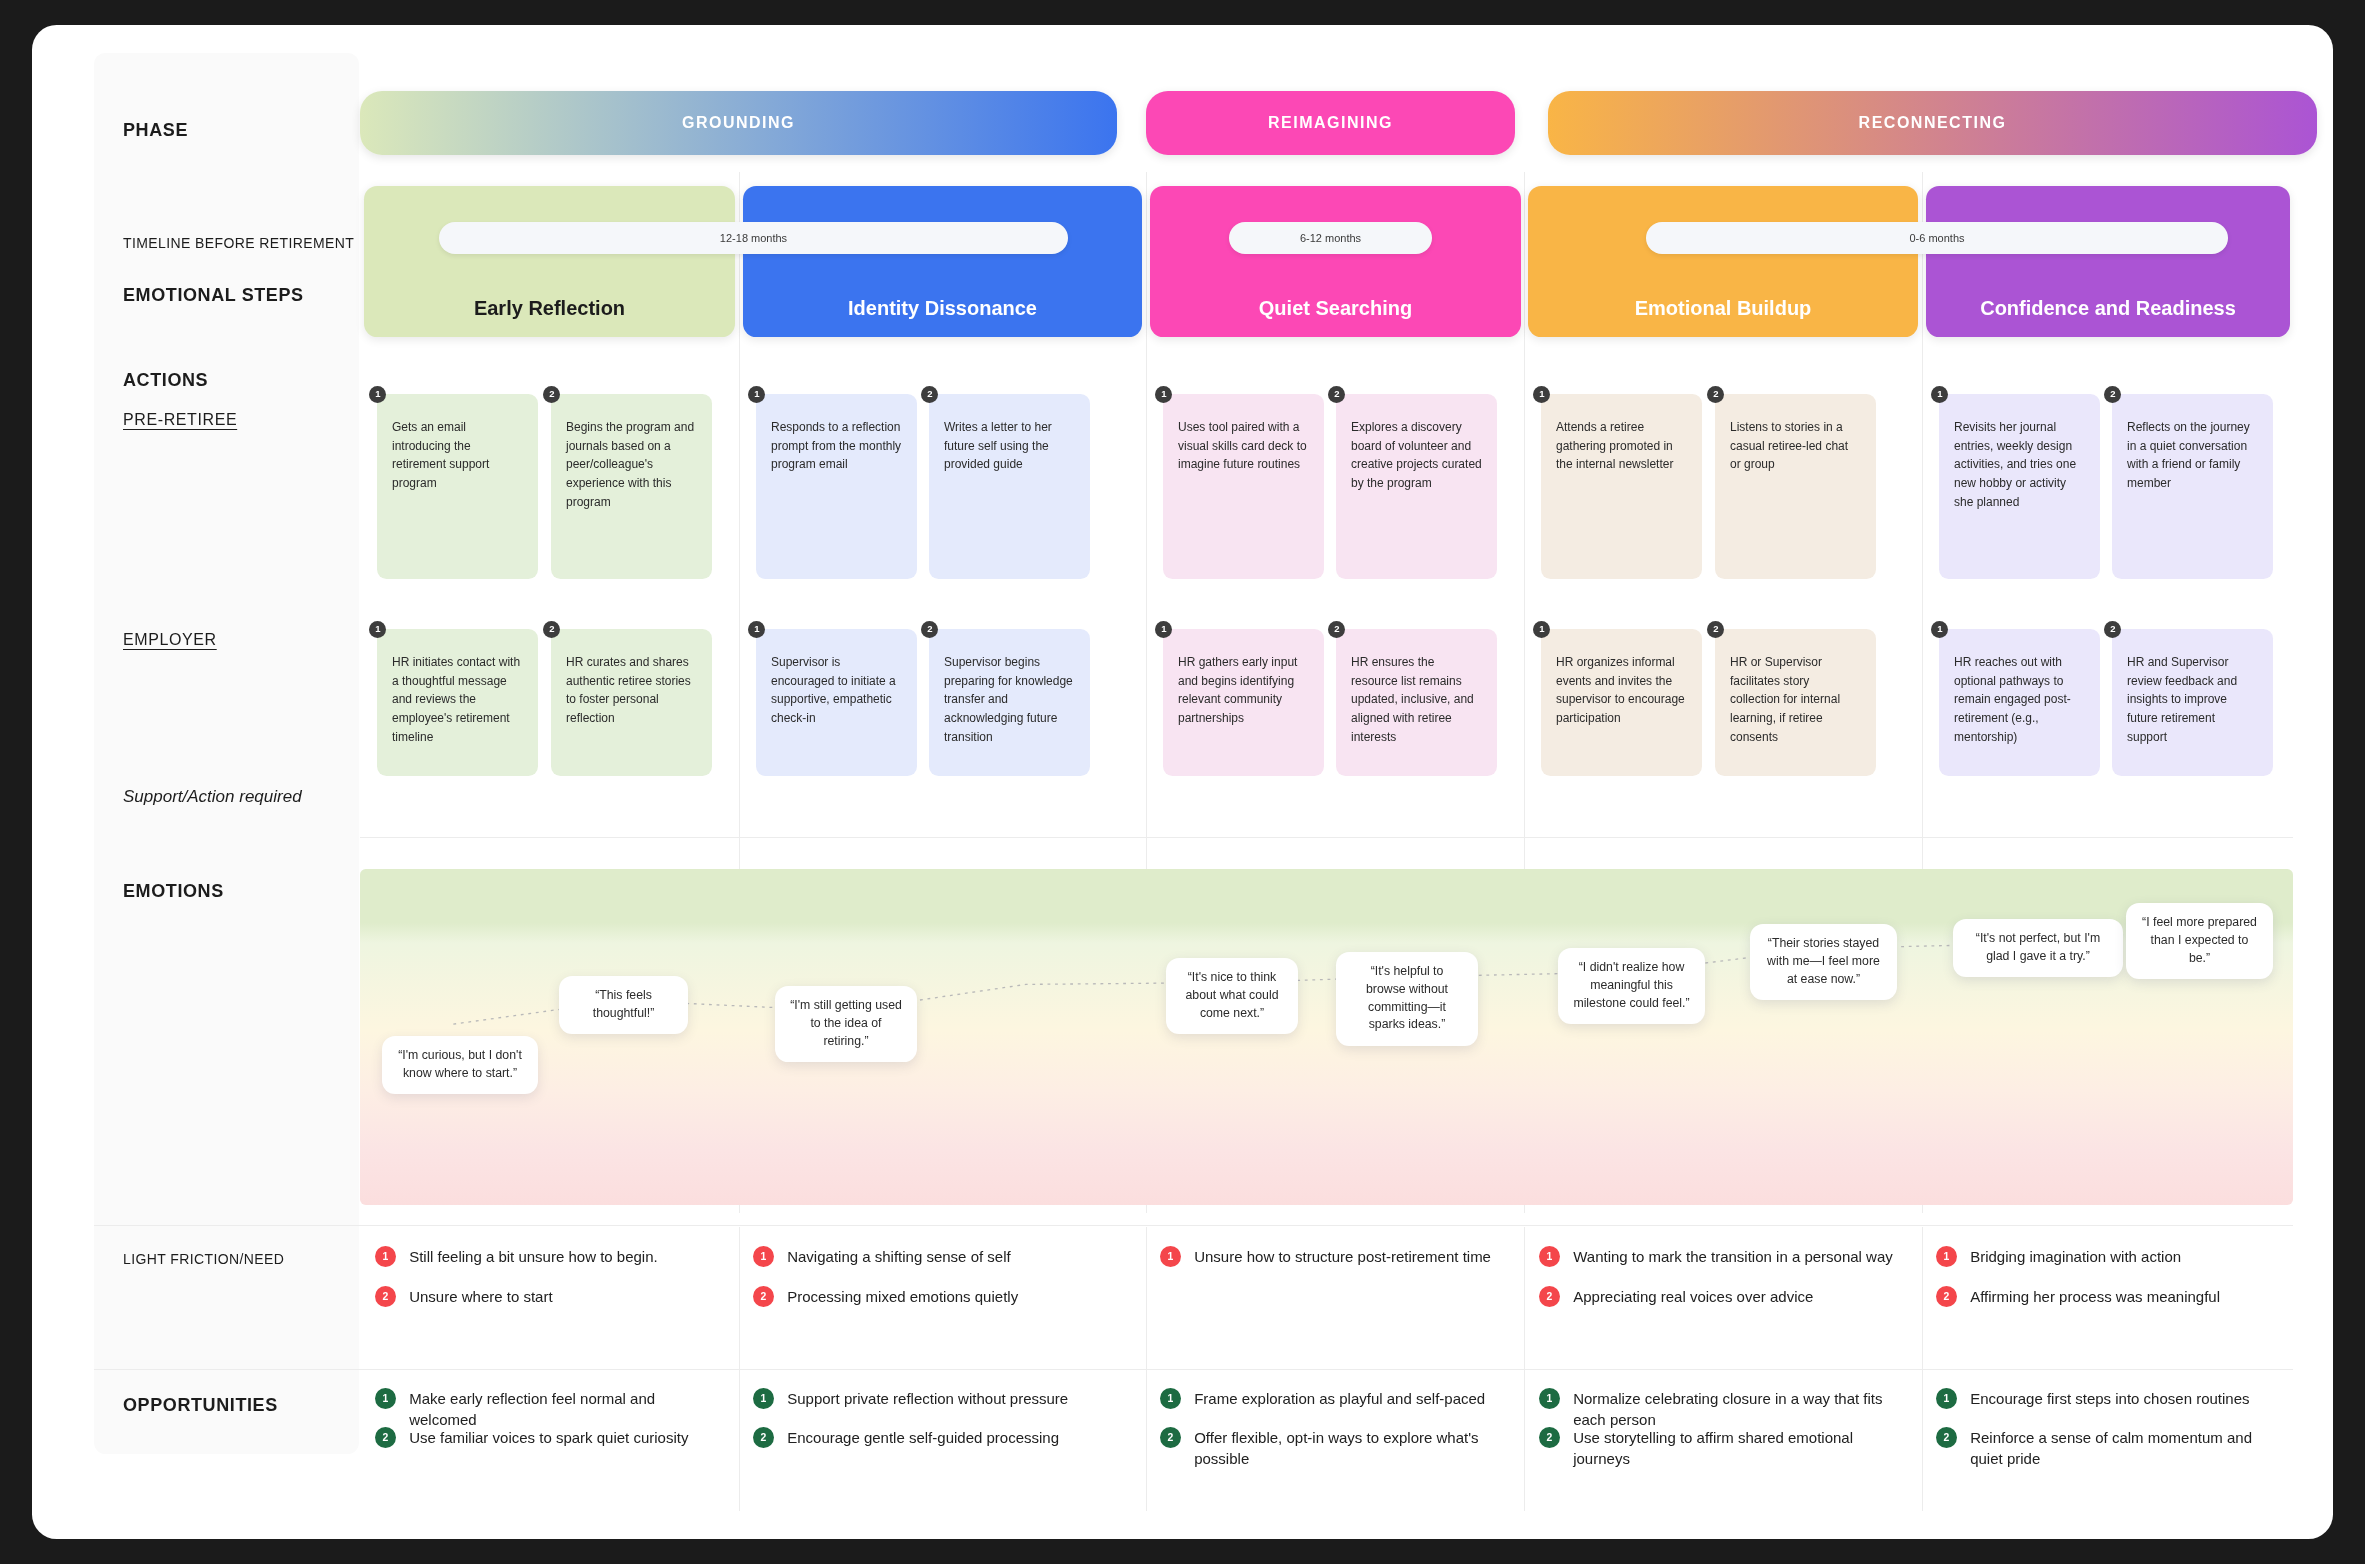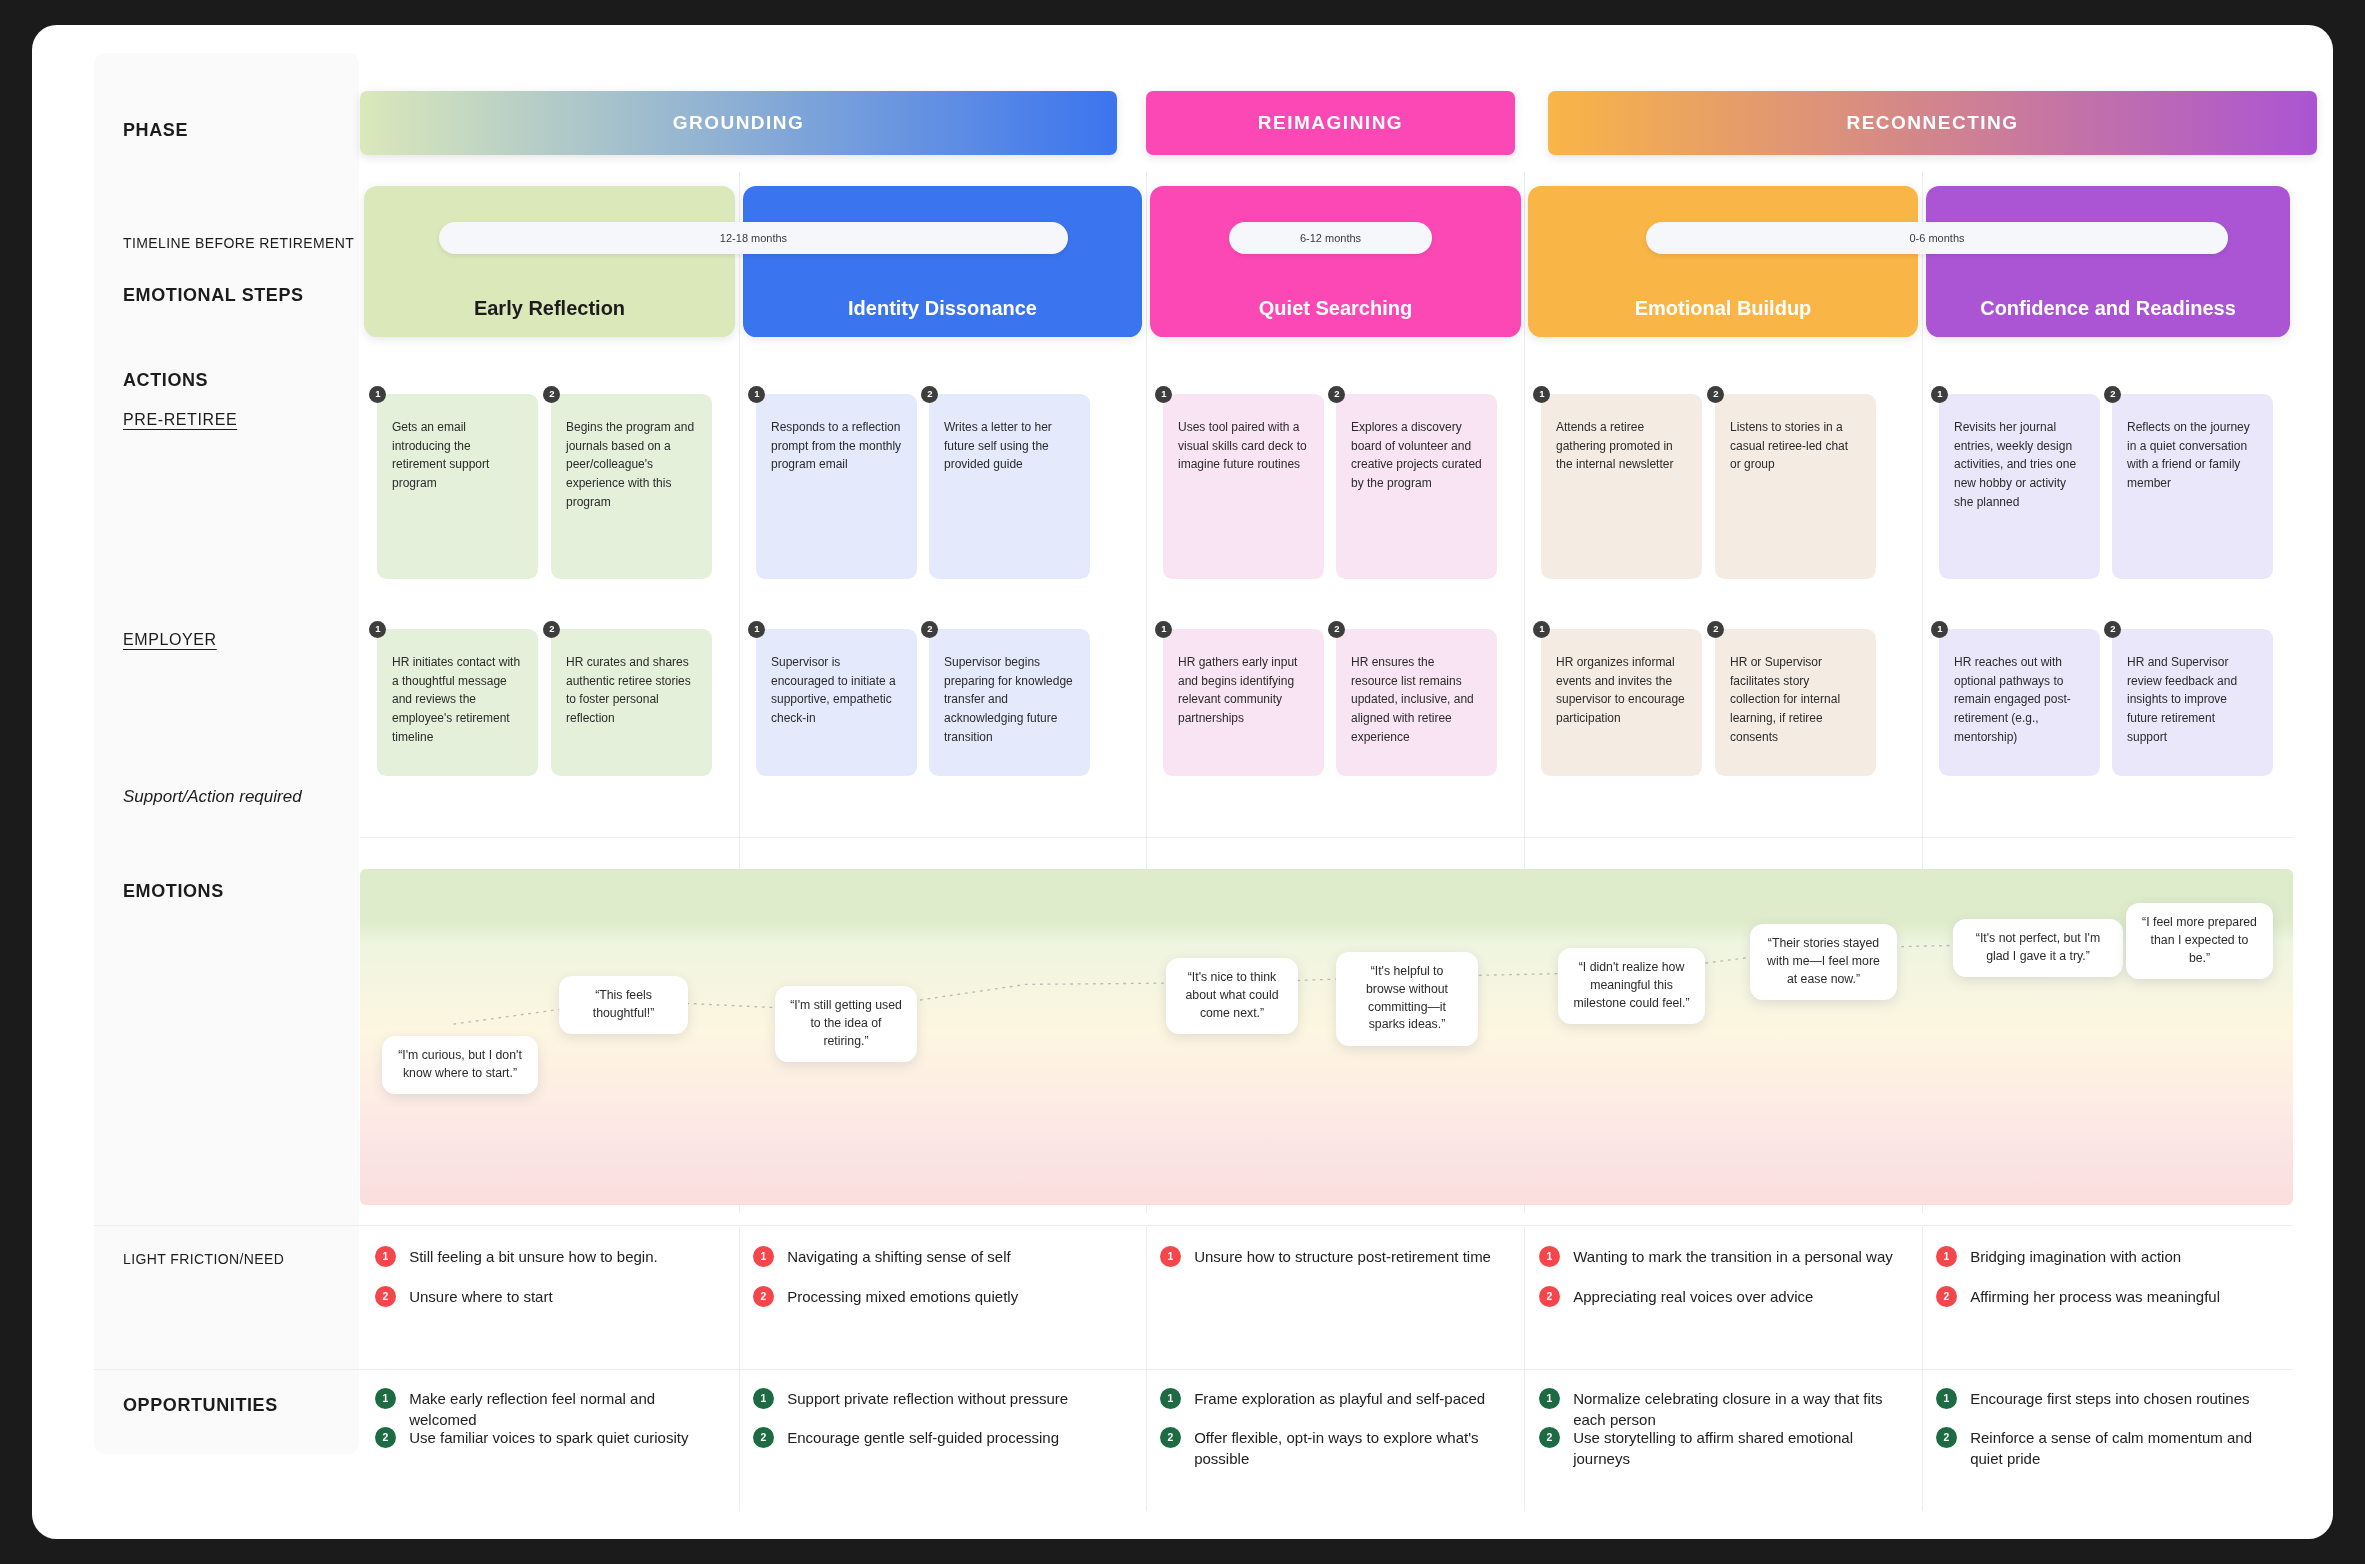--- a/index.html
+++ b/index.html
@@ -37,23 +37,23 @@
   
   .rowlabel { position: absolute; left: 91px; color: #1c1c1c; }
   .lbl-xl { font-size: 18px; font-weight: 700; letter-spacing: 0.6px; }
   .lbl-sm { font-size: 14px; font-weight: 400; letter-spacing: 0.4px; }
   .lbl-ul { font-size: 16px; font-weight: 400; letter-spacing: 0.6px;
             text-decoration: underline; text-underline-offset: 3.8px; }
   .lbl-it { font-size: 17px; font-style: italic; font-weight: 400; }
 
   
   .phase {
-    position: absolute; height: 64px; border-radius: 7px;
+    position: absolute; height: 64px; border-radius: 22px;
     display: flex; align-items: center; justify-content: center;
-    color: #fff; font-size: 19px; font-weight: 700; letter-spacing: 1.5px;
+    color: #fff; font-size: 16px; font-weight: 700; letter-spacing: 1.5px;
     box-shadow: 0 2.8px 9.5px rgba(0,0,0,.10);
   }
 
   
   .step {
     position: absolute; height: 151px; border-radius: 13.2px;
     color: #fff; font-size: 20px; font-weight: 700;
     display: flex; align-items: flex-end; justify-content: center;
     padding-bottom: 17px;
     box-shadow: 0 2.8px 9.5px rgba(0,0,0,.09);
@@ -233,21 +233,21 @@
         <div class="note" style="left:897px;top:604px;height:147px;background:#e4eafc;">
           <div class="badge">2</div>
           <div>Supervisor begins preparing for knowledge transfer and acknowledging future transition</div>
         </div>
         <div class="note" style="left:1131px;top:604px;height:147px;background:#f8e4f2;">
           <div class="badge">1</div>
           <div>HR gathers early input and begins identifying relevant community partnerships</div>
         </div>
         <div class="note" style="left:1304px;top:604px;height:147px;background:#f8e4f2;">
           <div class="badge">2</div>
-          <div>HR ensures the resource list remains updated, inclusive, and aligned with retiree experience</div>
+          <div>HR ensures the resource list remains updated, inclusive, and aligned with retiree interests</div>
         </div>
         <div class="note" style="left:1509px;top:604px;height:147px;background:#f4ece2;">
           <div class="badge">1</div>
           <div>HR organizes informal events and invites the supervisor to encourage participation</div>
         </div>
         <div class="note" style="left:1683px;top:604px;height:147px;background:#f4ece2;">
           <div class="badge">2</div>
           <div>HR or Supervisor facilitates story collection for internal learning, if retiree consents</div>
         </div>
         <div class="note" style="left:1907px;top:604px;height:147px;background:#eae7fb;">

